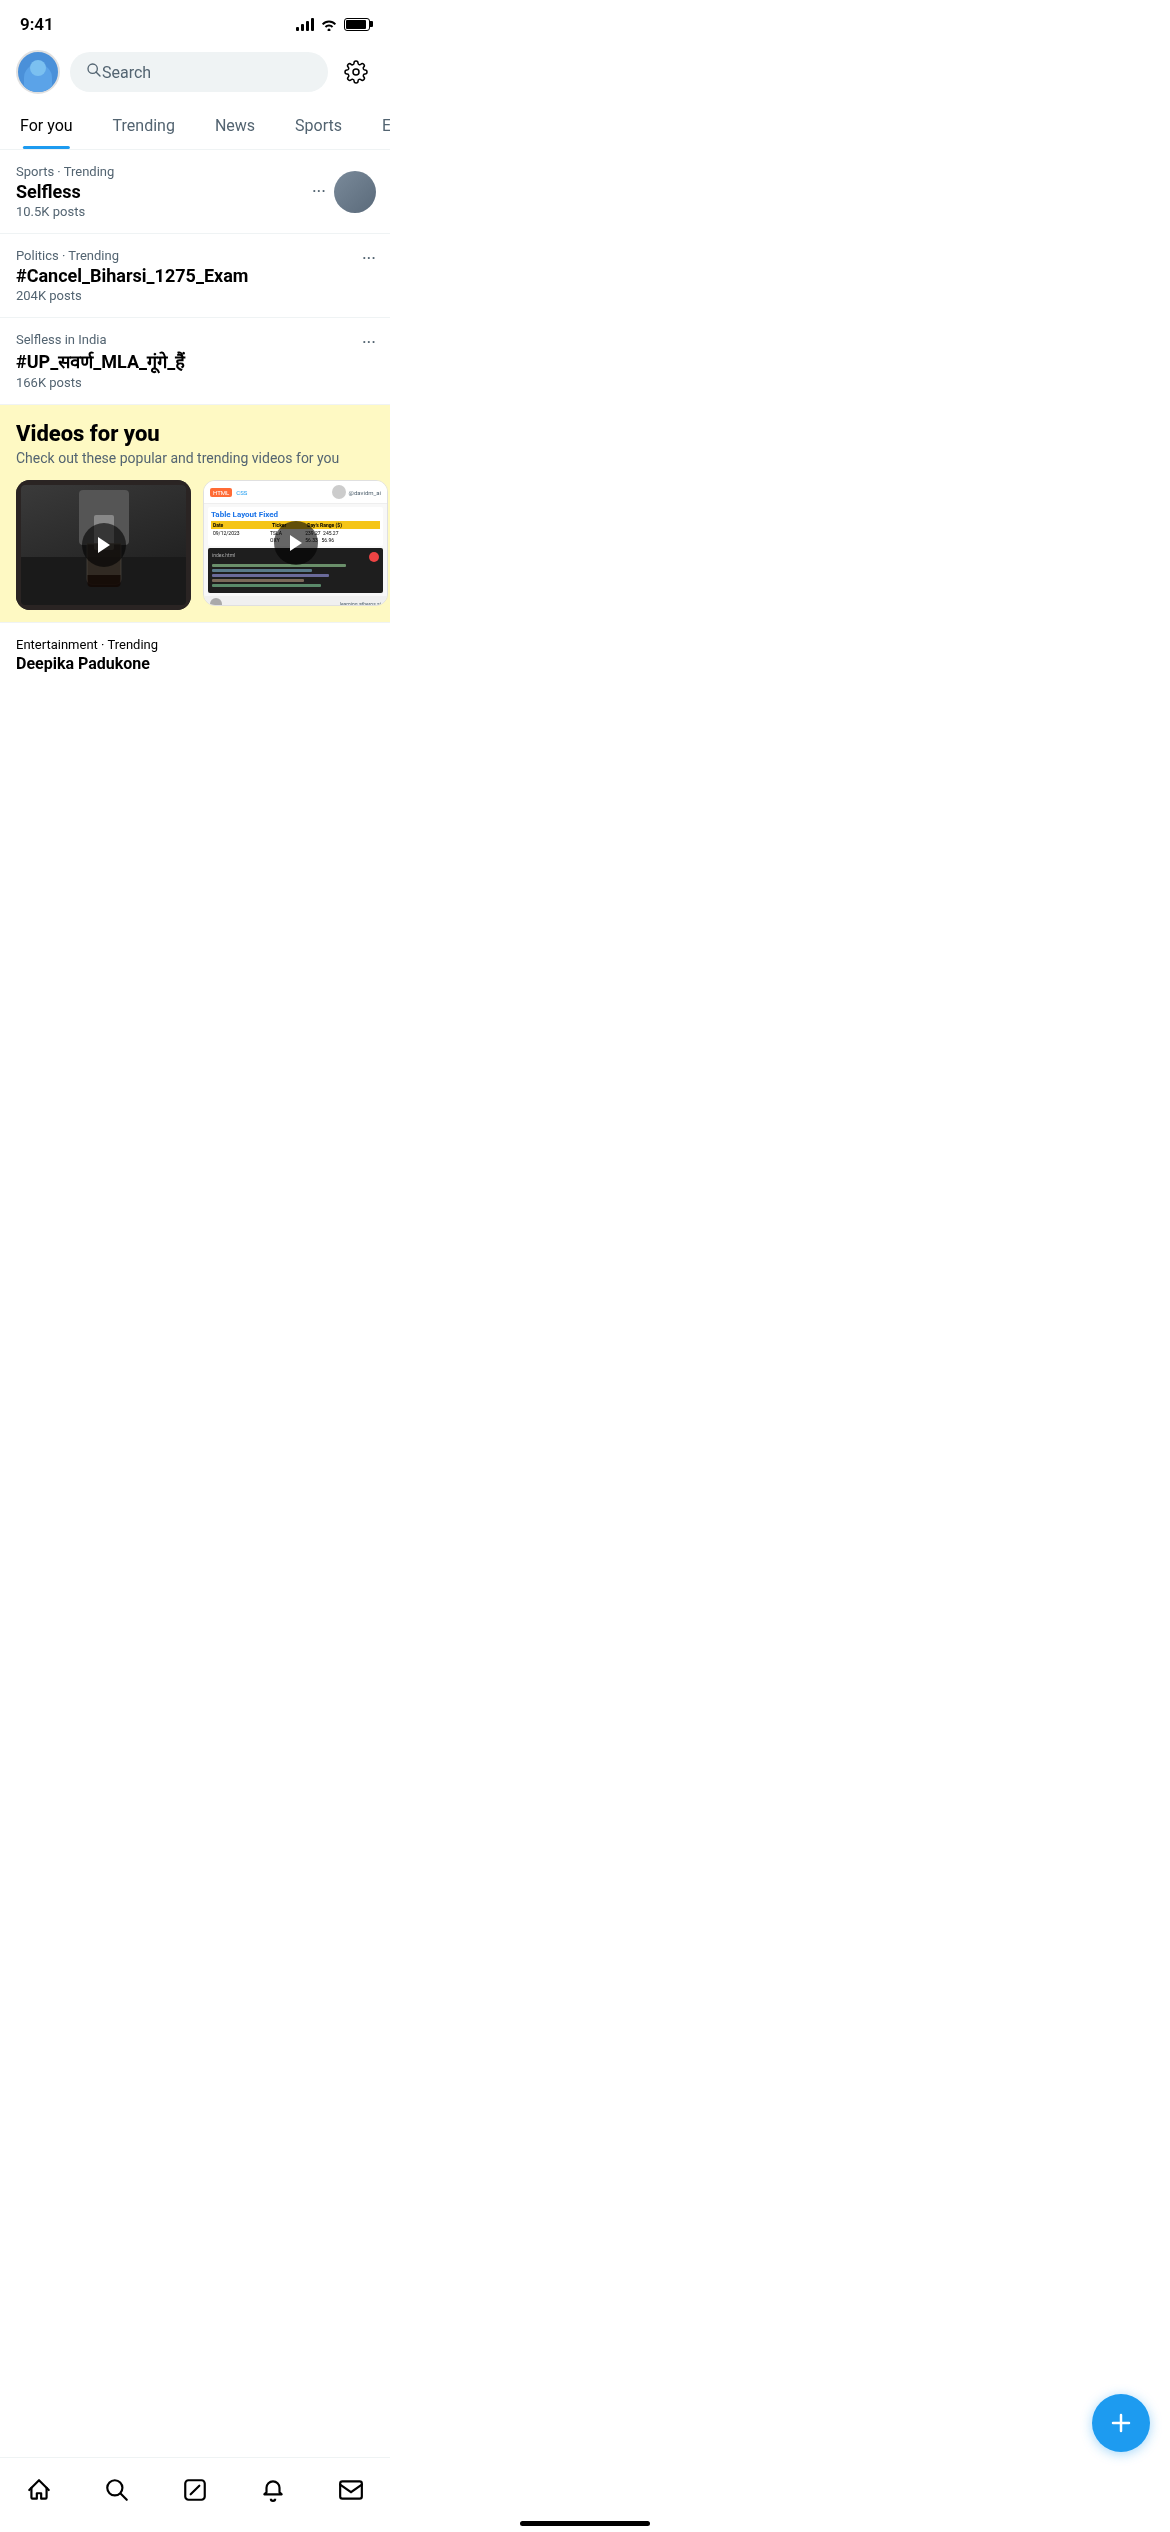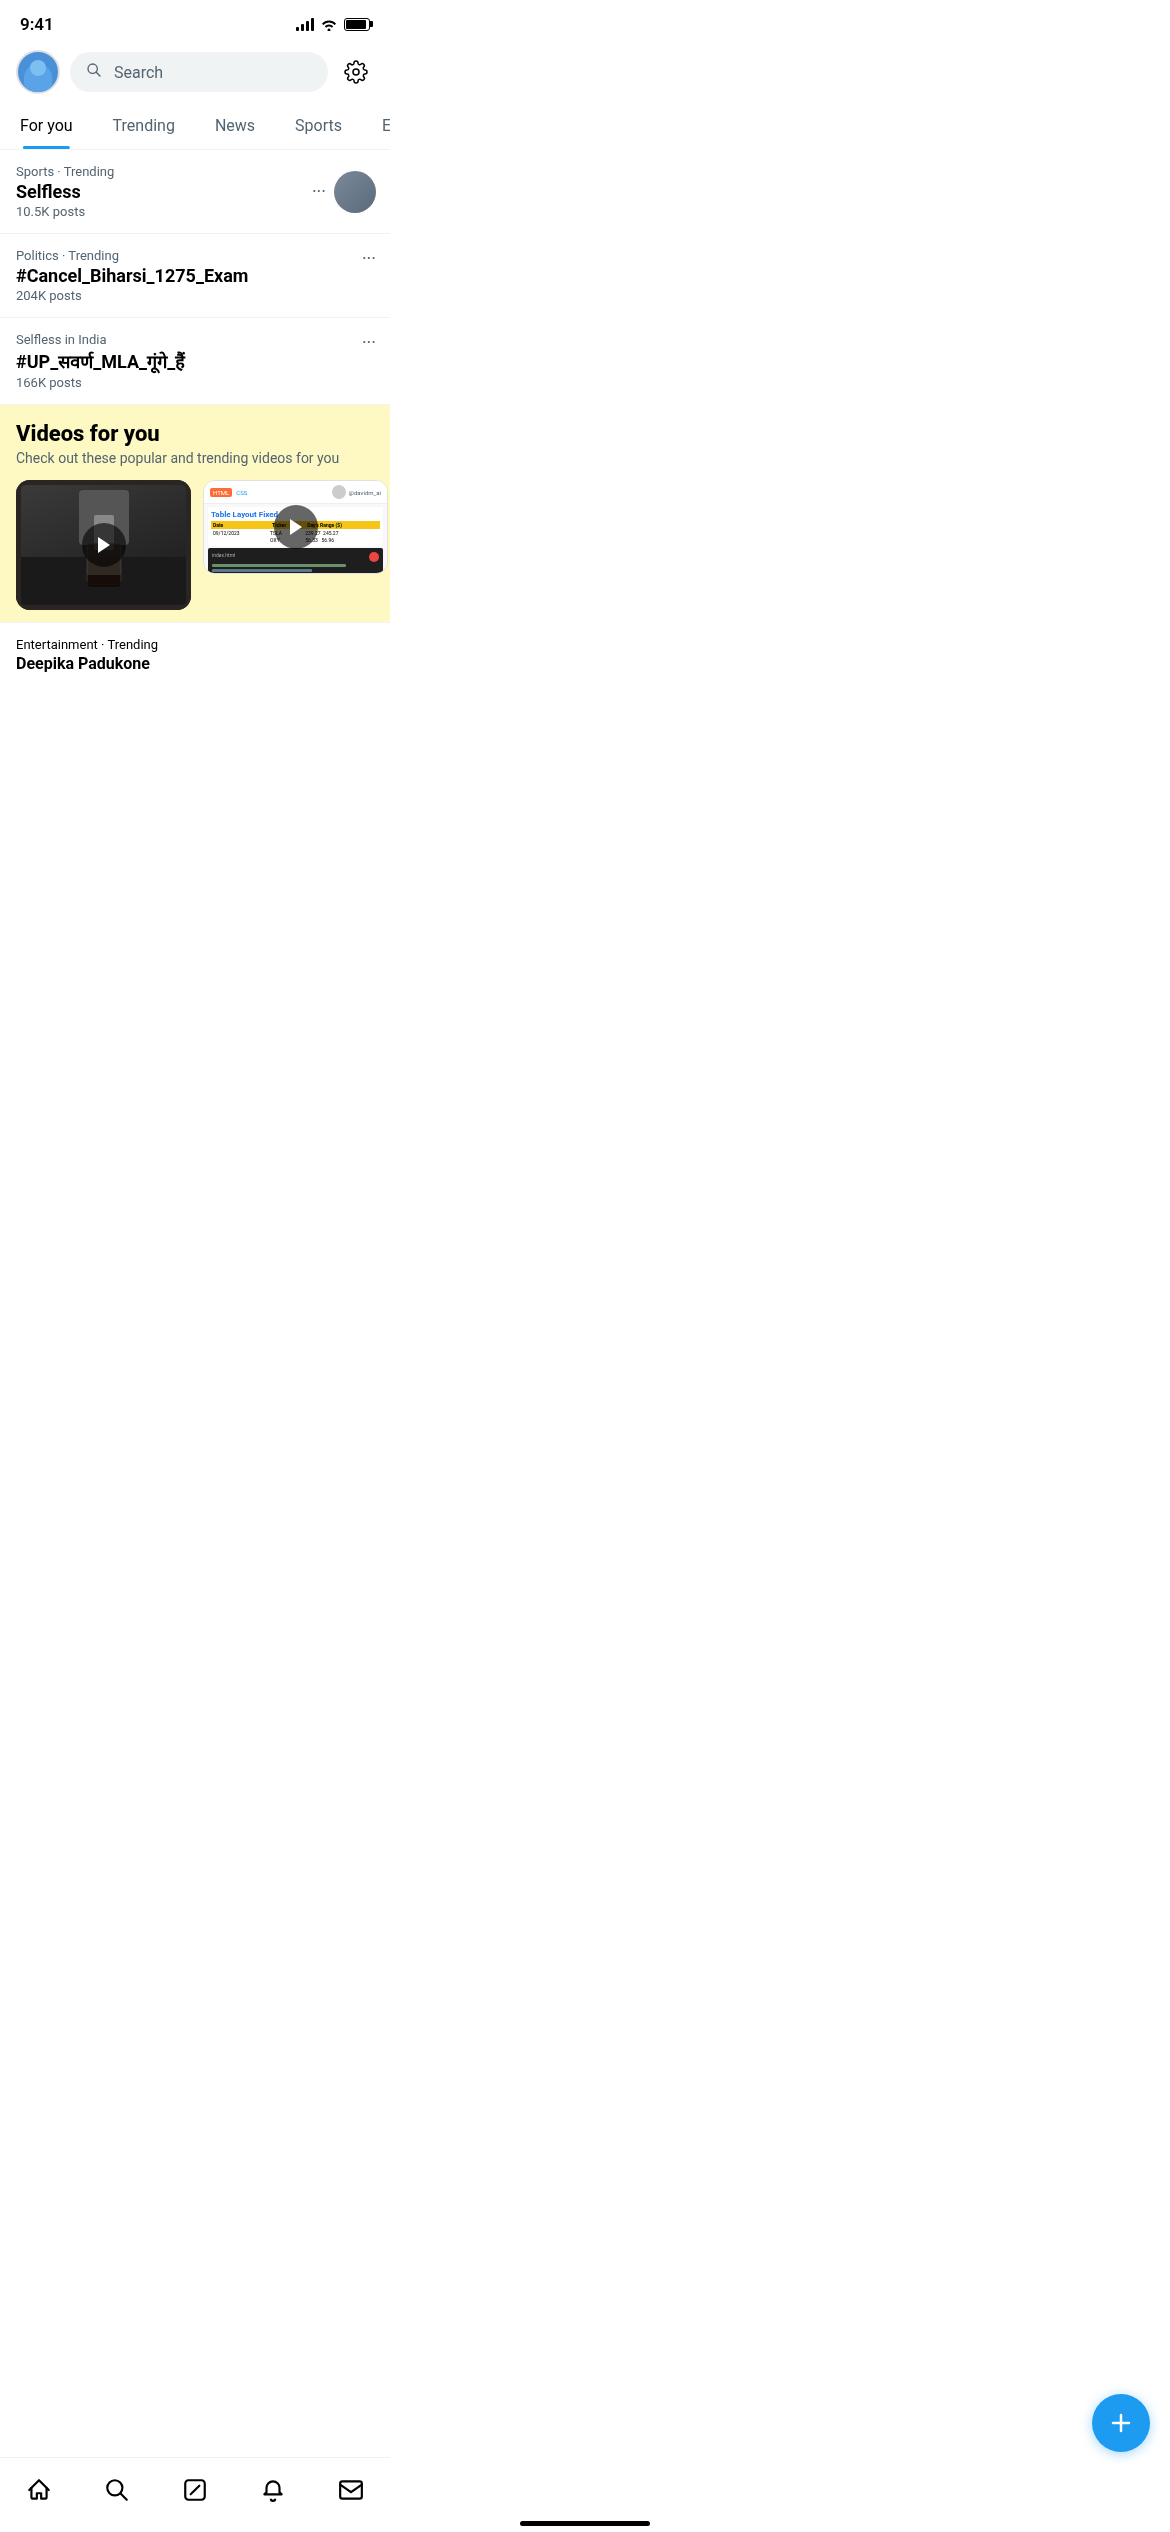--- a/index.html
+++ b/index.html
@@ -82,21 +82,21 @@
       gap: 10px;
       background: #fff;
     }
     .search-bar {
       flex: 1;
       background: #eff3f4;
       border-radius: 20px;
       padding: 10px 16px;
       display: flex;
       align-items: center;
-      gap: 12px;
+      gap: 0;
       cursor: pointer;
     }
     .search-icon-wrap {
       color: #536471;
       font-size: 16px;
     }
     .search-placeholder {
       color: #536471;
       font-size: 16px;
     }
@@ -450,21 +450,21 @@
             <div style="position:absolute;bottom:18px;left:50%;transform:translateX(-50%);width:33px;height:12px;background:rgba(20,10,5,0.9);border-radius:0 0 4px 4px;"></div>
           </div>
         </div>
         <div class="play-btn">
           <svg width="16" height="18" viewBox="0 0 16 18" fill="white">
             <path d="M2 1l12 8-12 8V1z"></path>
           </svg>
         </div>
       </div>
 
-      <div class="video-card video-card-2" style="width:185px;height:94px;background:#f5f5f5;border-radius:12px;overflow:hidden;position:relative;">
+      <div class="video-card video-card-2" style="width:185px;height:126px;background:#f5f5f5;border-radius:12px;overflow:hidden;position:relative;">
         <div class="vc2-bg">
 
           <div style="background:#fff;padding:4px 6px;display:flex;align-items:center;justify-content:space-between;border-bottom:1px solid #eee;">
             <div style="display:flex;gap:4px;align-items:center;">
               <span style="font-size:6px;background:#ff6b35;color:#fff;padding:1px 3px;border-radius:2px;">HTML</span>
               <span style="font-size:6px;color:#1d9bf0;">CSS</span>
             </div>
             <div style="display:flex;align-items:center;gap:3px;">
               <div style="width:14px;height:14px;border-radius:50%;background:#ccc;"></div>
               <span style="font-size:6px;color:#536471;">@davidm_ai</span>

